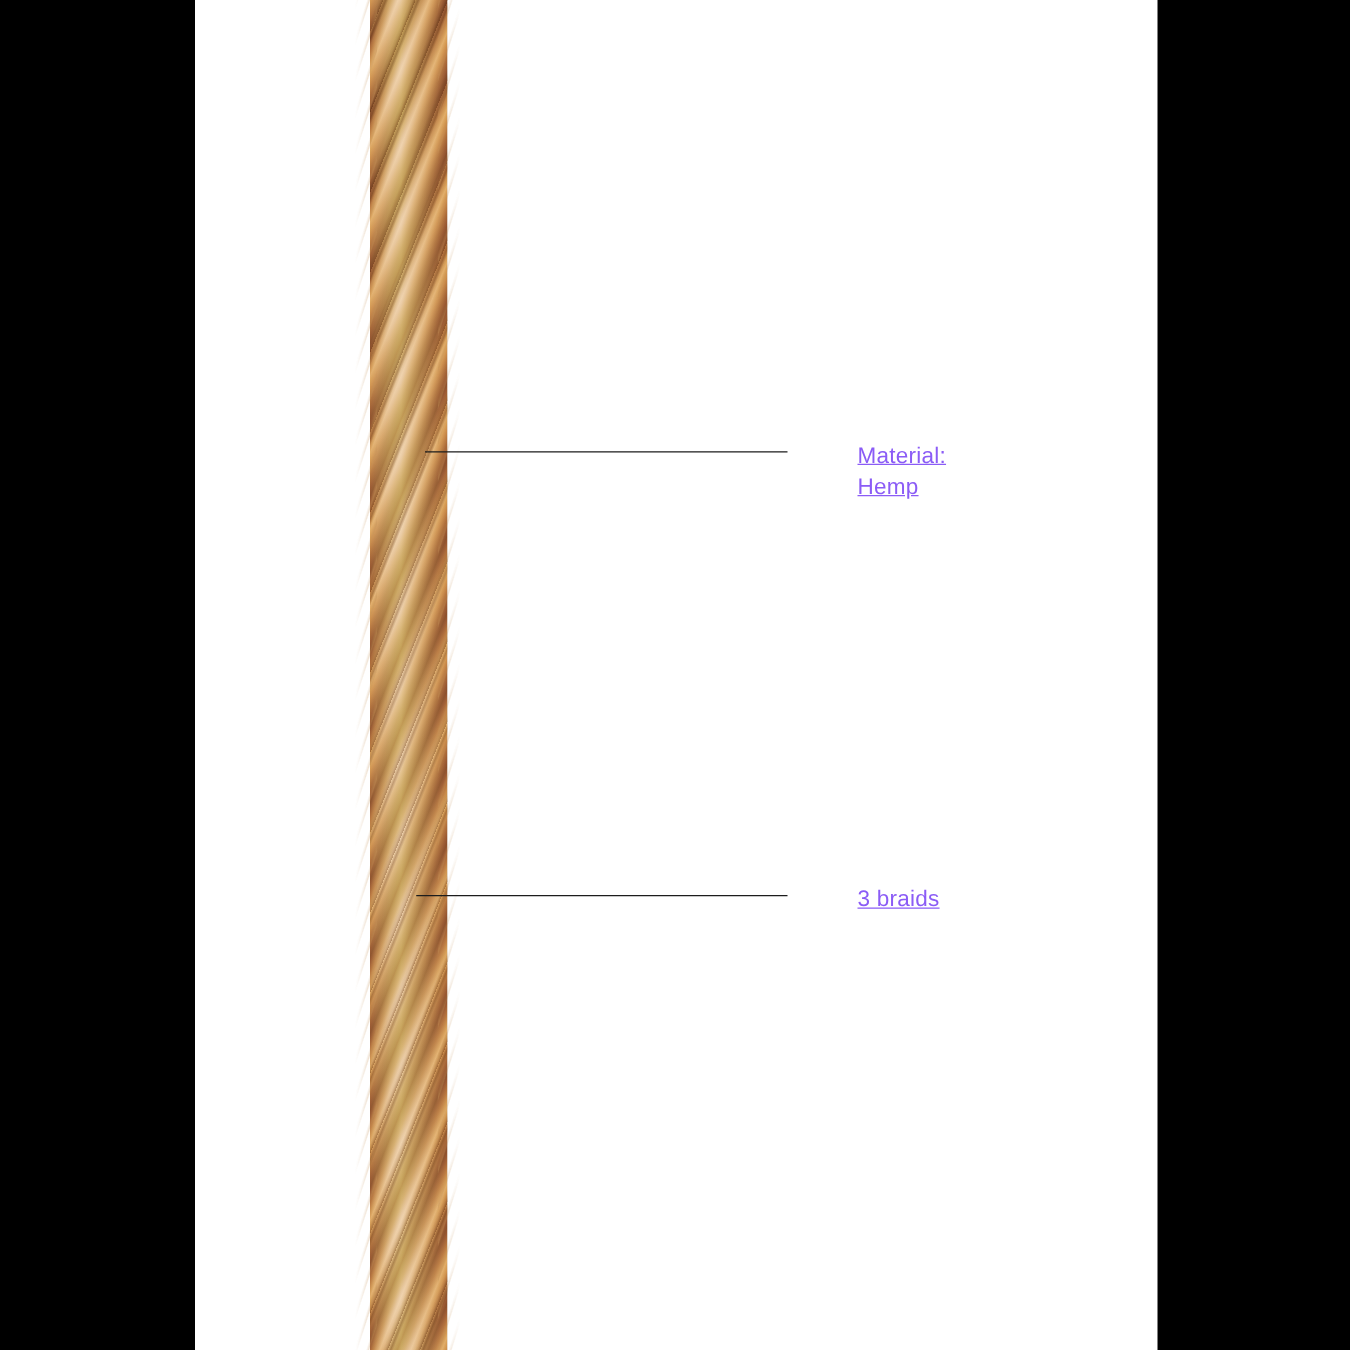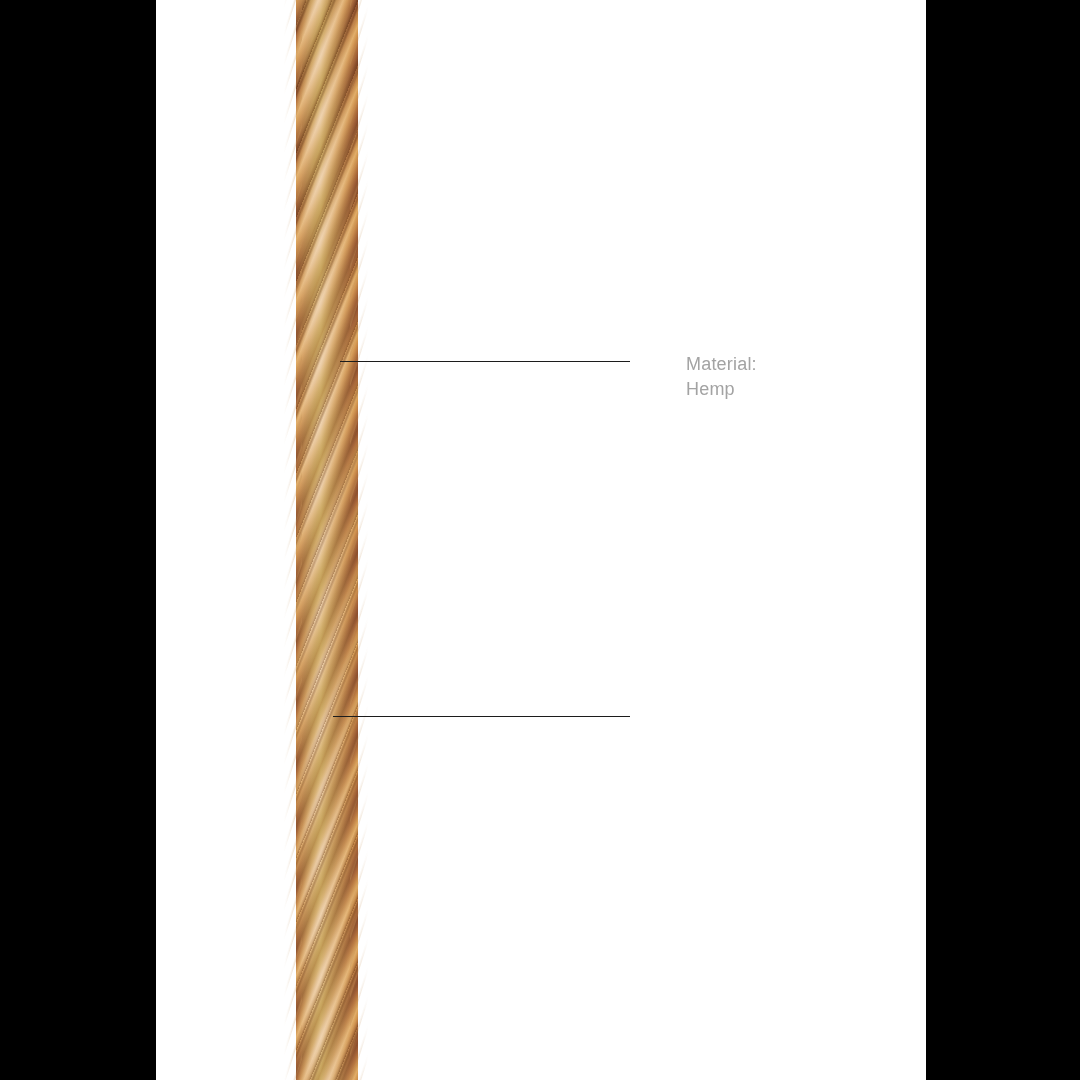--- a/index.html
+++ b/index.html
@@ -101,26 +101,27 @@
   .rope-fuzz-r { left: 64px; -webkit-mask-image: linear-gradient(270deg, rgba(0,0,0,0) 0%, rgba(0,0,0,1) 100%); mask-image: linear-gradient(270deg, rgba(0,0,0,0) 0%, rgba(0,0,0,1) 100%); }
 
   
   .callout-line {
     position: absolute;
     height: 0;
     border-top: 1.4px solid #1c1c1c;
   }
   .callout-text {
     position: absolute;
-    color: #a3a3a3;
+    color: #8b5cf6;
     font-size: 18px;
     line-height: 25px;
     letter-spacing: .2px;
     white-space: pre-line;
     font-family: "Liberation Sans", sans-serif;
+    text-decoration: underline;
   }
 </style>
 </head>
 <body>
 
 <div id="stage">
 
   <div class="canvas-plate"></div>
 
   <div class="rope-wrap">
@@ -128,14 +129,15 @@
     <div class="rope-strands"></div>
     <div class="rope-fuzz-l"></div>
     <div class="rope-fuzz-r"></div>
   </div>
 
   <div class="callout-line" style="left:340px; top:361px; width:290px;"></div>
   <div class="callout-text" style="left:686px; top:352px; width:220px;">Material:
 Hemp</div>
 
   <div class="callout-line" style="left:333px; top:716px; width:297px;"></div>
+  <div class="callout-text" style="left:686px; top:707px; width:220px;">3 braids</div>
 
 </div>
 
 </body></html>

